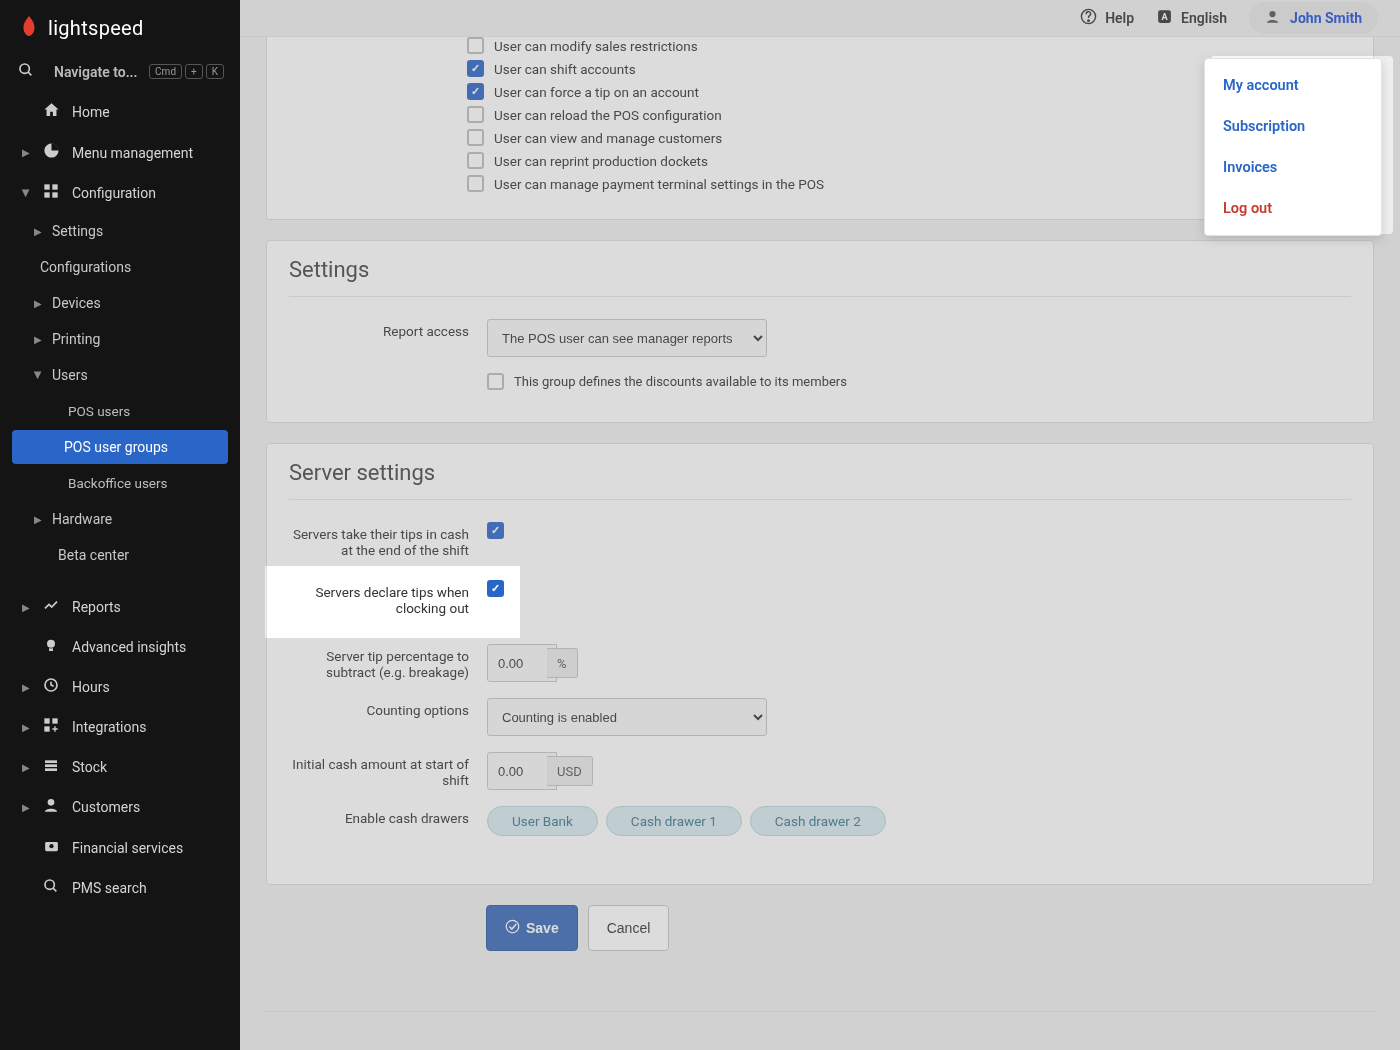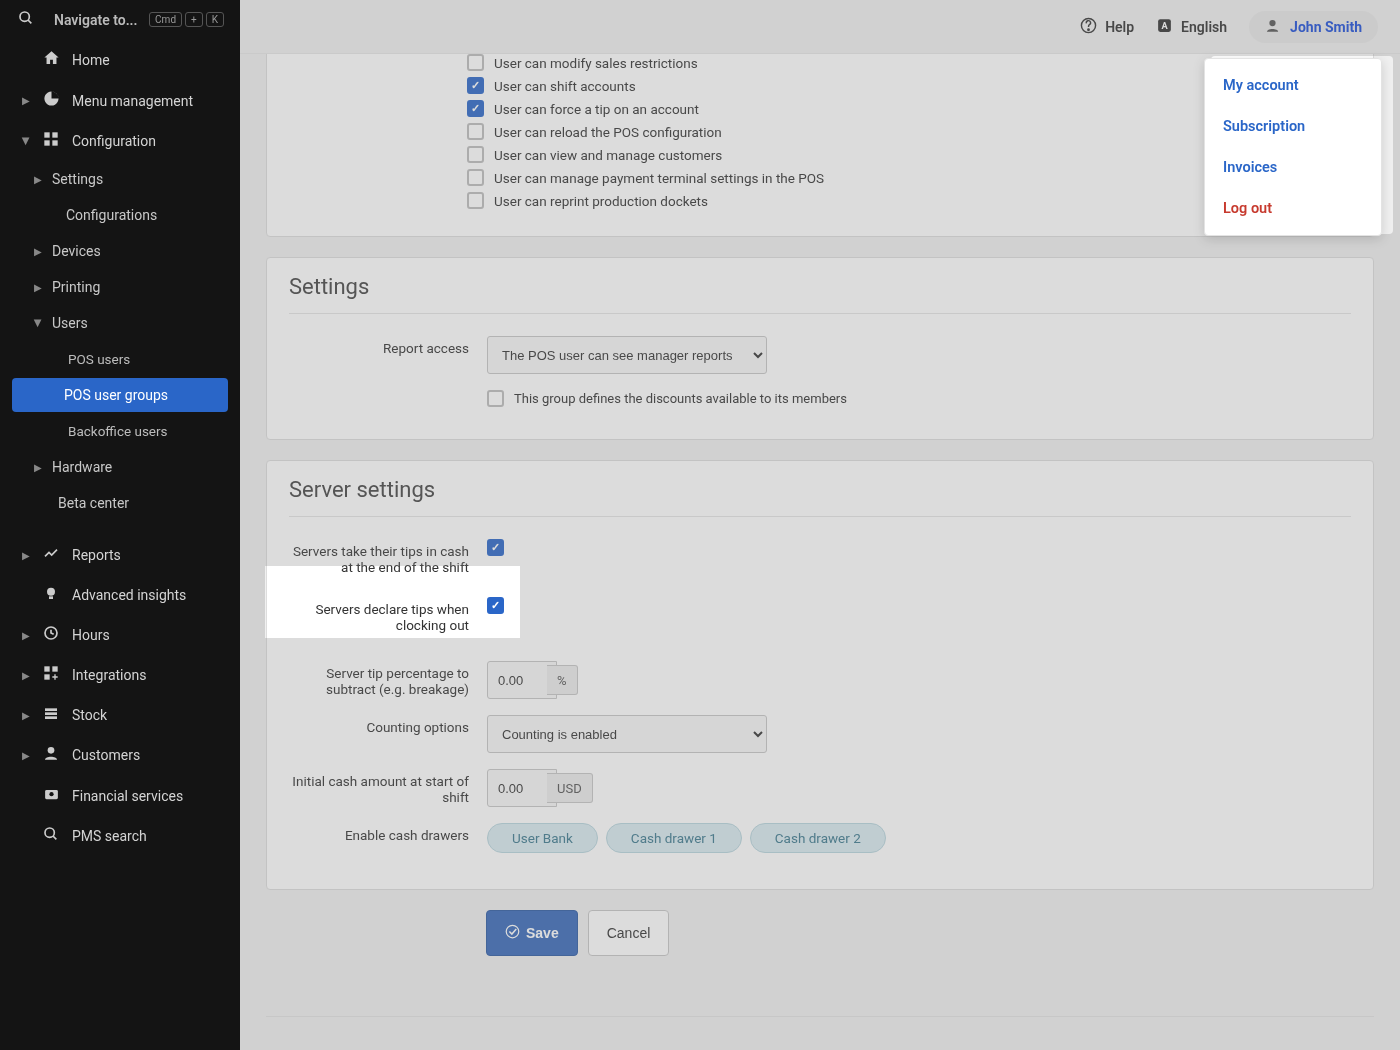--- a/index.html
+++ b/index.html
@@ -35,21 +35,21 @@
   .nav-item { padding-left: 22px; }
   .nav-item .arrow { width: 8px; color:#888; font-size:10px; }
   .nav-item .icon { width: 22px; text-align:center; font-size:15px; }
   .nav-subitem { padding-left: 58px; font-size: 14px; color: #c8c8c8; }
   .nav-sub2 { padding-left: 68px; font-size: 13.5px; color:#bcbcbc; }
   .nav-item.noarrow .arrow { visibility:hidden; }
   .nav-active-pill{ background:#2a66c8; color:#fff; border-radius:4px; margin:1px 12px; padding:9px 14px 9px 52px; font-size:14px;}
 
   
   .main { flex: 1; display:flex; flex-direction:column; background:#f0f0f0; min-width:0; }
-  .topbar { height: 54px; background:#f0f0f0; display:flex; align-items:center; justify-content:flex-end; padding: 0 22px; gap:22px; color:#333; font-size:14px; font-weight:600; border-bottom:1px solid rgba(0,0,0,0.04); }
+  .topbar { height: 37px; background:#f0f0f0; display:flex; align-items:center; justify-content:flex-end; padding: 0 22px; gap:22px; color:#333; font-size:14px; font-weight:600; border-bottom:1px solid rgba(0,0,0,0.04); }
   .topbar-item { display:flex; align-items:center; gap:8px; cursor:pointer; }
   .user-chip { background:#e8e8e8; border-radius:18px; padding:7px 16px; display:flex; align-items:center; gap:10px; color:#1d4ed8; }
 
   .content { flex:1; overflow:auto; padding: 0 26px 20px; position:relative; }
 
   .card { background:#fff; border:1px solid #ddd; border-radius:4px; margin-bottom:20px; padding:0 0 24px 0; }
   .section-title { font-size:22px; color:#333; padding: 16px 22px 8px; font-weight:400; }
   .section-rule { border:none; border-top:1px solid #e5e5e5; margin:6px 22px 14px; }
 
   .perm-row { display:flex; align-items:center; gap:10px; padding: 3px 0 3px 200px; font-size:13.5px; color:#333; }
@@ -85,20 +85,28 @@
   .dropdown-item { padding:12px 18px; font-size:14.5px; font-weight:600; cursor:pointer; }
   .dd-link { color:#2a66c8; }
   .dd-logout { color:#c73a2e; }
 </style>
 </head>
 <body>
 
 <div class="app">
 
   <aside class="sidebar">
+    <div class="brand">
+      <span class="brand-icon">
+        <svg width="22" height="24" viewBox="0 0 24 26" fill="none">
+            <path d="M12 2 C9 6 6 9 6 15 C6 20 9 24 12 24 C15 24 18 20 18 15 C18 9 15 6 12 2 Z M12 8 C10.5 10 9 12 9 15 C9 18 10.5 20 12 20 C13.5 20 15 18 15 15 C15 12 13.5 10 12 8 Z" fill="#e23d2e"></path>
+          </svg>
+      </span>
+      <span class="brand-text">lightspeed</span>
+    </div>
 
     <div class="nav-search">
       <span>
         <svg width="16" height="16" viewBox="0 0 24 24" fill="none" stroke="#ccc" stroke-width="2.5">
             <circle cx="10" cy="10" r="7"></circle>
             <line x1="20" y1="20" x2="15" y2="15"></line>
           </svg>
       </span>
       <span style="font-weight:600">Navigate to...</span>
       <span class="kbd">
@@ -136,21 +144,21 @@
             <rect x="14" y="14" width="8" height="8"></rect>
           </svg>
       </span>
         <span>Configuration</span>
     </div>
 
     <div class="nav-subitem" style="display:flex;gap:10px;padding-left:34px;">
         <span class="arrow" style="font-size:10px;color:#888;width:8px;">▶</span>
         <span>Settings</span>
       </div>
-    <div class="nav-subitem" style="padding-left:66px;">
+    <div class="nav-subitem" style="padding-left:40px;">
         <span>Configurations</span>
       </div>
     <div class="nav-subitem" style="display:flex;gap:10px;padding-left:34px;">
         <span class="arrow" style="font-size:10px;color:#888;width:8px;">▶</span>
         <span>Devices</span>
       </div>
     <div class="nav-subitem" style="display:flex;gap:10px;padding-left:34px;">
         <span class="arrow" style="font-size:10px;color:#888;width:8px;">▶</span>
         <span>Printing</span>
       </div>
@@ -289,25 +297,25 @@
         <div class="perm-row">
             <span class="checkbox"></span>
             <span>User can reload the POS configuration</span>
           </div>
         <div class="perm-row">
             <span class="checkbox"></span>
             <span>User can view and manage customers</span>
           </div>
         <div class="perm-row">
             <span class="checkbox"></span>
+            <span>User can reprint production dockets</span>
+          </div>
+        <div class="perm-row">
+            <span class="checkbox"></span>
             <span>User can manage payment terminal settings in the POS</span>
-          </div>
-        <div class="perm-row">
-            <span class="checkbox"></span>
-            <span>User can reprint production dockets</span>
           </div>
       </div>
 
       <div class="card">
         <div class="section-title" style="color:#444">Settings</div>
         <hr class="section-rule">
         <div class="form-row">
           <div class="form-label">Report access</div>
           <div class="form-control-area">
             <select class="input">
@@ -317,21 +325,21 @@
         </div>
         <div class="form-row">
           <div class="form-label"></div>
           <div class="form-control-area">
             <span class="checkbox"></span>
             <span>This group defines the discounts available to its members</span>
           </div>
         </div>
       </div>
 
-      <div class="card" style="padding-bottom:28px;">
+      <div class="card" style="padding-bottom:40px;">
         <div class="section-title" style="color:#444">Server settings</div>
         <hr class="section-rule">
 
         <div class="form-row">
           <div class="form-label">Servers take their tips in cash at the end of the shift</div>
           <div class="form-control-area">
               <span class="checkbox checked"></span>
             </div>
         </div>
 

